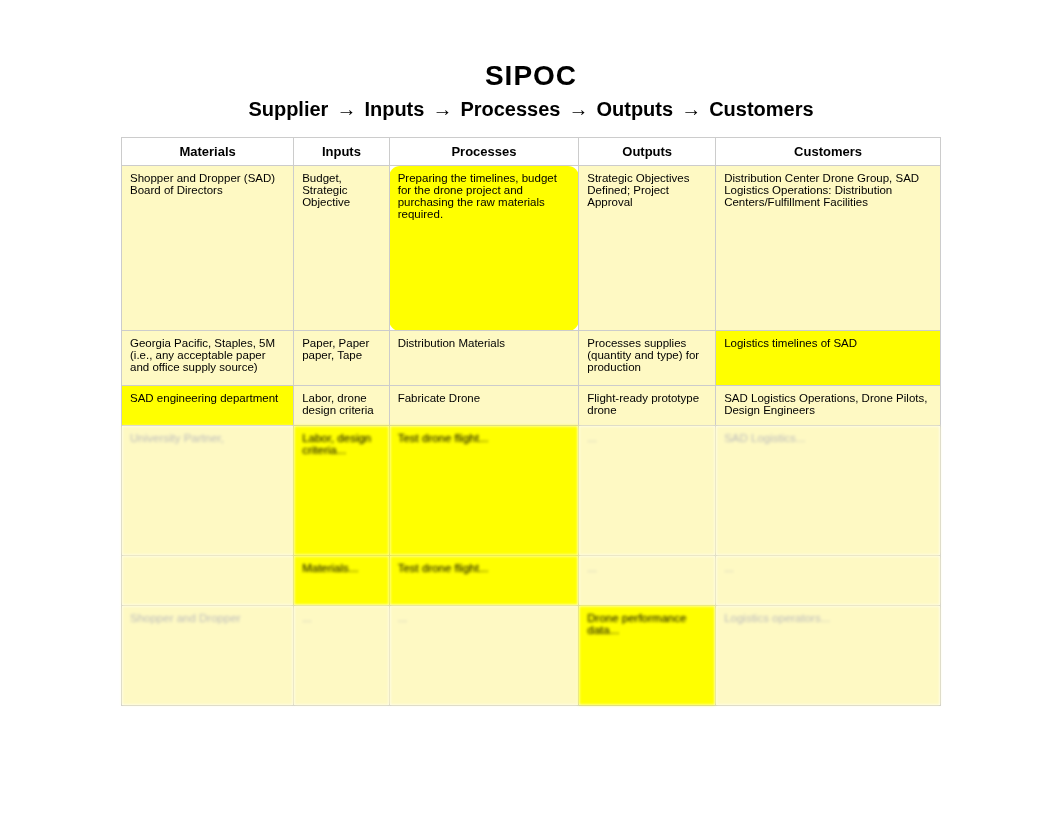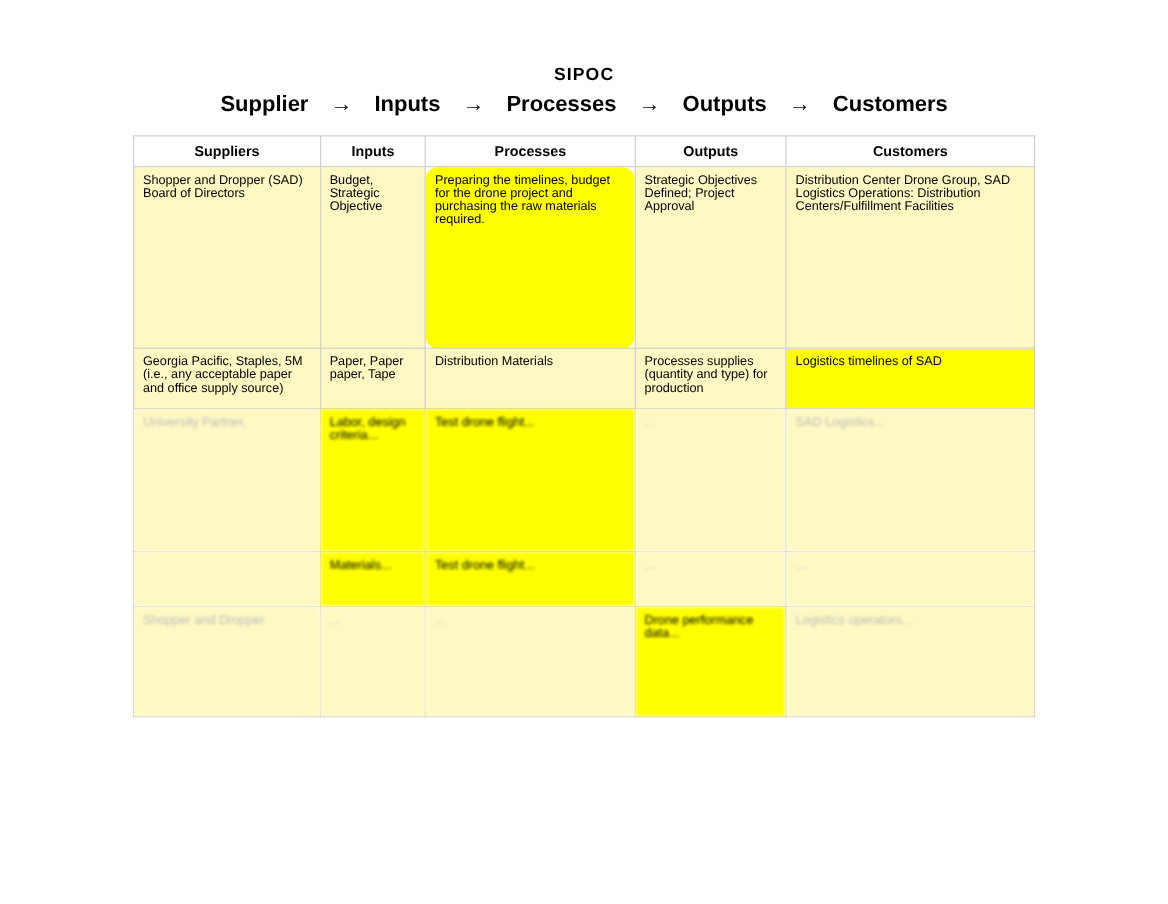--- a/index.html
+++ b/index.html
@@ -10,32 +10,32 @@
       height: 822px;
       overflow: hidden;
       display: flex;
       flex-direction: column;
       align-items: center;
       justify-content: flex-start;
       padding-top: 60px;
     }
 
     .sipoc-title {
-      font-size: 16px;
+      font-size: 28px;
       font-weight: bold;
       text-align: left;
       margin-bottom: 6px;
       letter-spacing: 1px;
     }
 
     .sipoc-header-row {
       display: flex;
       align-items: center;
       justify-content: center;
-      gap: 12px;
+      gap: 0px;
       margin-bottom: 16px;
     }
 
     .sipoc-header-label {
       font-size: 20px;
       font-weight: bold;
     }
 
     .sipoc-arrow {
       font-size: 20px;
@@ -83,21 +83,21 @@
   <span class="sipoc-header-label">Processes</span>
   <span class="sipoc-arrow">→</span>
   <span class="sipoc-header-label">Outputs</span>
   <span class="sipoc-arrow">→</span>
   <span class="sipoc-header-label">Customers</span>
 </div>
 
 <table class="sipoc-table">
   <thead>
     <tr>
-      <th>Suppliers</th>
+      <th>Materials</th>
       <th>Inputs</th>
       <th>Processes</th>
       <th>Outputs</th>
       <th>Customers</th>
     </tr>
   </thead>
   <tbody id="table-body">
   <tr style="height: 165px;">
         <td style="white-space: pre-wrap;">Shopper and Dropper (SAD)
 Board of Directors</td>
@@ -105,20 +105,27 @@
         <td class="highlight-yellow" style="white-space: pre-wrap; border-radius: 11px;">Preparing the timelines, budget for the drone project and purchasing the raw materials required.</td>
         <td>Strategic Objectives Defined; Project Approval</td>
         <td>Distribution Center Drone Group, SAD Logistics Operations: Distribution Centers/Fulfillment Facilities</td>
       </tr>
       <tr style="height: 55px;">
         <td style="white-space: pre-wrap;">Georgia Pacific, Staples, 5M (i.e., any acceptable paper and office supply source)</td>
         <td>Paper, Paper paper, Tape</td>
         <td>Distribution Materials</td>
         <td>Processes supplies (quantity and type) for production</td>
         <td class="highlight-yellow">Logistics timelines of SAD</td>
+      </tr>
+      <tr style="height: 40px;">
+        <td class="highlight-yellow" style="white-space: pre-wrap;">SAD engineering department</td>
+        <td>Labor, drone design criteria</td>
+        <td>Fabricate Drone</td>
+        <td>Flight-ready prototype drone</td>
+        <td>SAD Logistics Operations, Drone Pilots, Design Engineers</td>
       </tr>
       <tr style="height: 130px;">
         <td style="color: rgb(187, 187, 187); filter: blur(1.5px);">University Partner,</td>
         <td class="highlight-yellow" style="filter: blur(1.5px);">Labor, design
 criteria...</td>
         <td class="highlight-yellow" style="filter: blur(1.5px);">Test drone
 flight...</td>
         <td style="color: rgb(187, 187, 187); filter: blur(1.5px);">...</td>
         <td style="color: rgb(187, 187, 187); filter: blur(1.5px);">SAD Logistics...</td>
       </tr>

